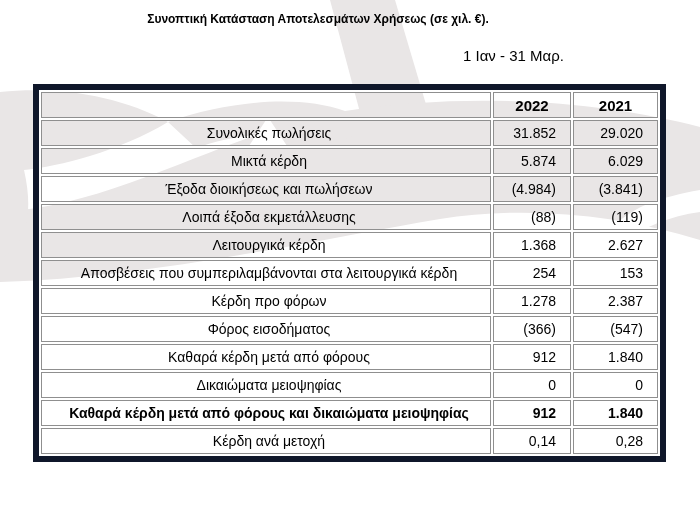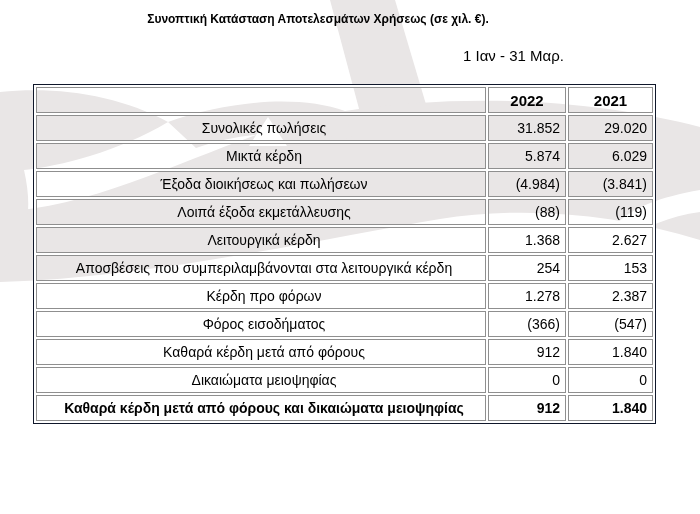--- a/index.html
+++ b/index.html
@@ -27,21 +27,21 @@
   .period-label {
     position:absolute; top:47px; left:463px; width:210px;
     text-align:left;
     font-size:15px; font-weight:normal;
   }
   
   table.fin-table {
     position:absolute; top:84px; left:33px;
     border-collapse:separate;
     border-spacing:2px;
-    border:1px solid #0f172a;
+    border:6px solid #0f172a;
     table-layout:fixed;
     background:transparent;
   }
   table.fin-table col.c-label { width:450px; }
   table.fin-table col.c-2022  { width:78px; }
   table.fin-table col.c-2021  { width:85px; }
   .fin-table th, .fin-table td {
     border:1px solid #8f8f8f;
     height:24px;
     padding:0 4px;
@@ -50,21 +50,21 @@
     white-space:nowrap;
     overflow:hidden;
     background:transparent;
     
     box-shadow:0 0 0 2px #ffffff;
   }
   .fin-table th {
     font-size:15px; font-weight:bold; text-align:center;
   }
   .fin-table td.label-cell { text-align:center; padding-left:10px; }
-  .fin-table td.num-cell   { text-align:right; padding-right:5px; }
+  .fin-table td.num-cell   { text-align:right; padding-right:14px; }
   .fin-table tr.bold td    { font-weight:bold; }
 </style>
 </head>
 <body>
 
 <svg class="watermark" viewBox="0 0 700 514" xmlns="http://www.w3.org/2000/svg" aria-hidden="true">
 
   <path class="wm-fill" d="M330,0 L395,0 L452,192 L386,210 Z" fill="#e9e6e6"></path>
 
   <path class="wm-fill" d="M0,212 C120,206 235,128 345,111 C475,91 605,102 700,127 L700,240 C615,213 520,206 440,219 C320,239 150,278 0,282 Z" fill="#e9e6e6"></path>
@@ -144,15 +144,20 @@
         <tr>
           <td class="label-cell">Δικαιώματα μειοψηφίας</td>
           <td class="num-cell">0</td>
           <td class="num-cell">0</td>
         </tr>
         <tr class="bold">
           <td class="label-cell">Καθαρά κέρδη μετά από φόρους και δικαιώματα μειοψηφίας</td>
           <td class="num-cell">912</td>
           <td class="num-cell">1.840</td>
         </tr>
+        <tr>
+          <td class="label-cell">Κέρδη ανά μετοχή</td>
+          <td class="num-cell">0,14</td>
+          <td class="num-cell">0,28</td>
+        </tr>
       </tbody>
   </table>
 </div>
 
 </body></html>

